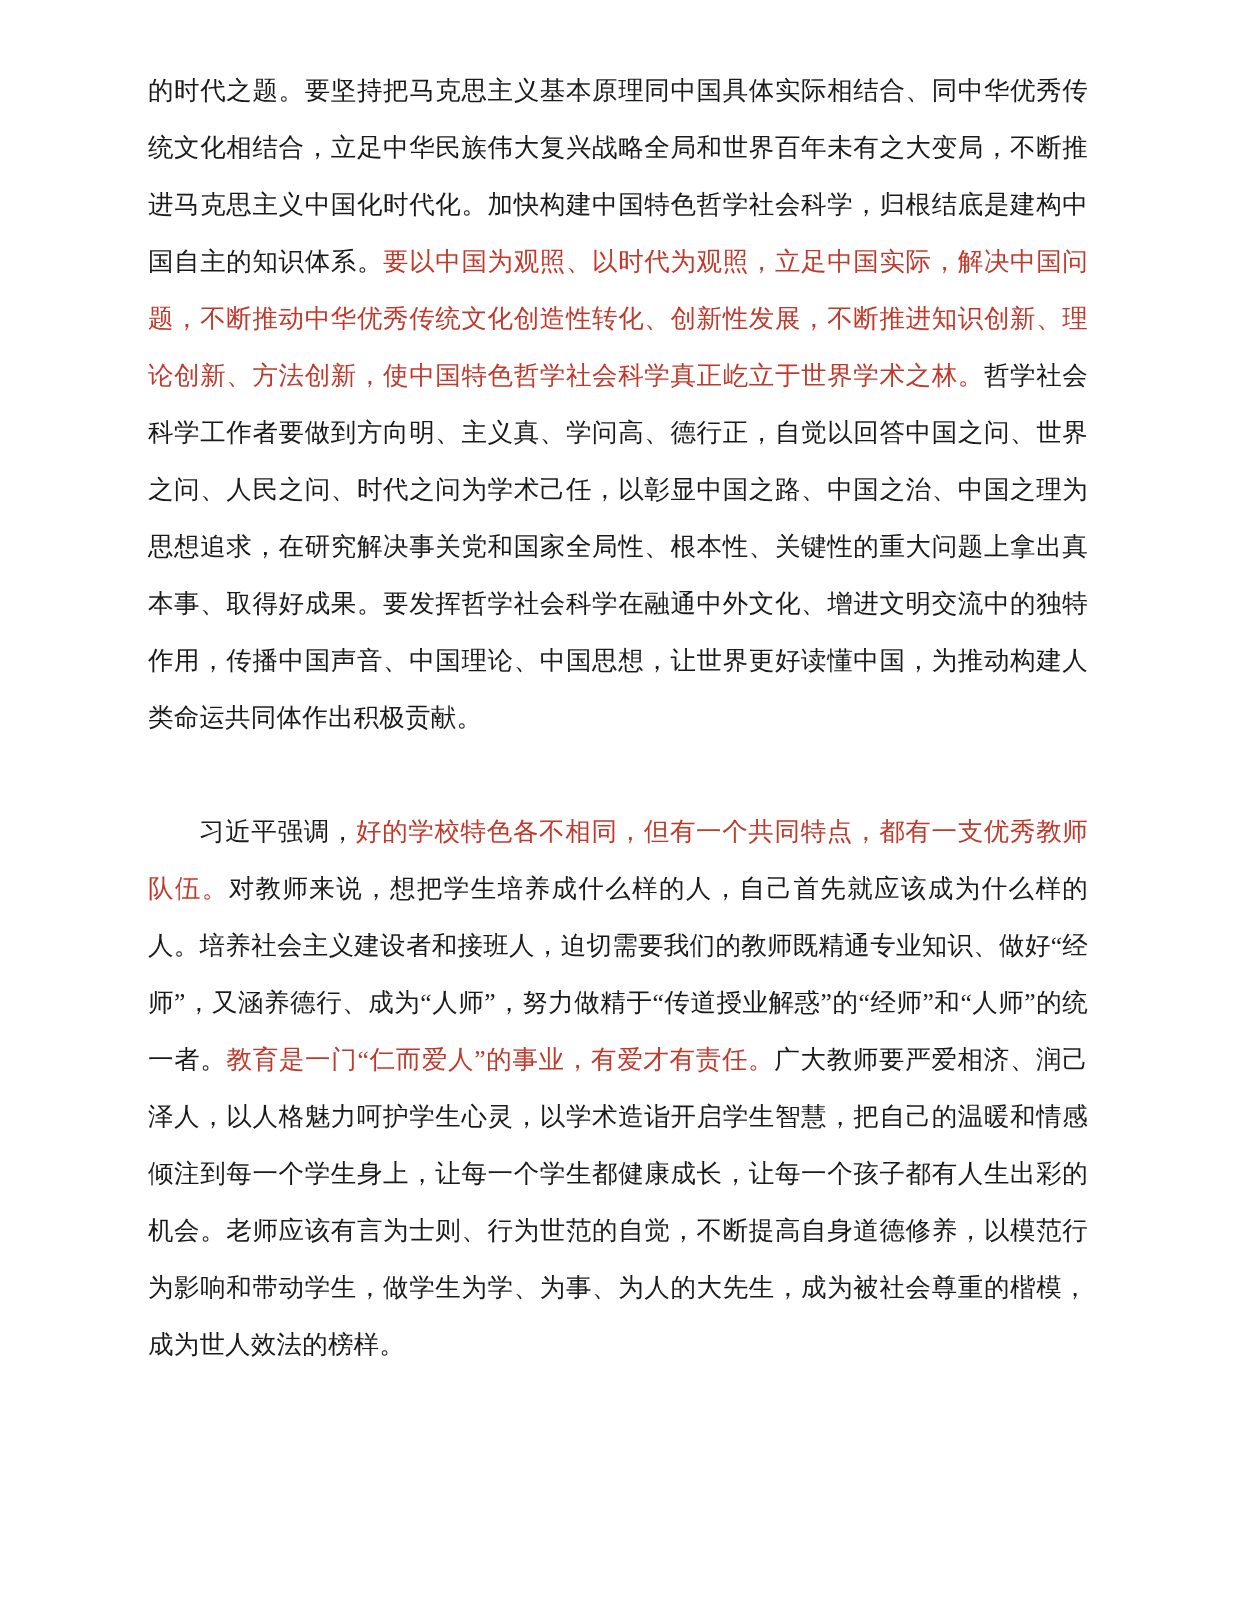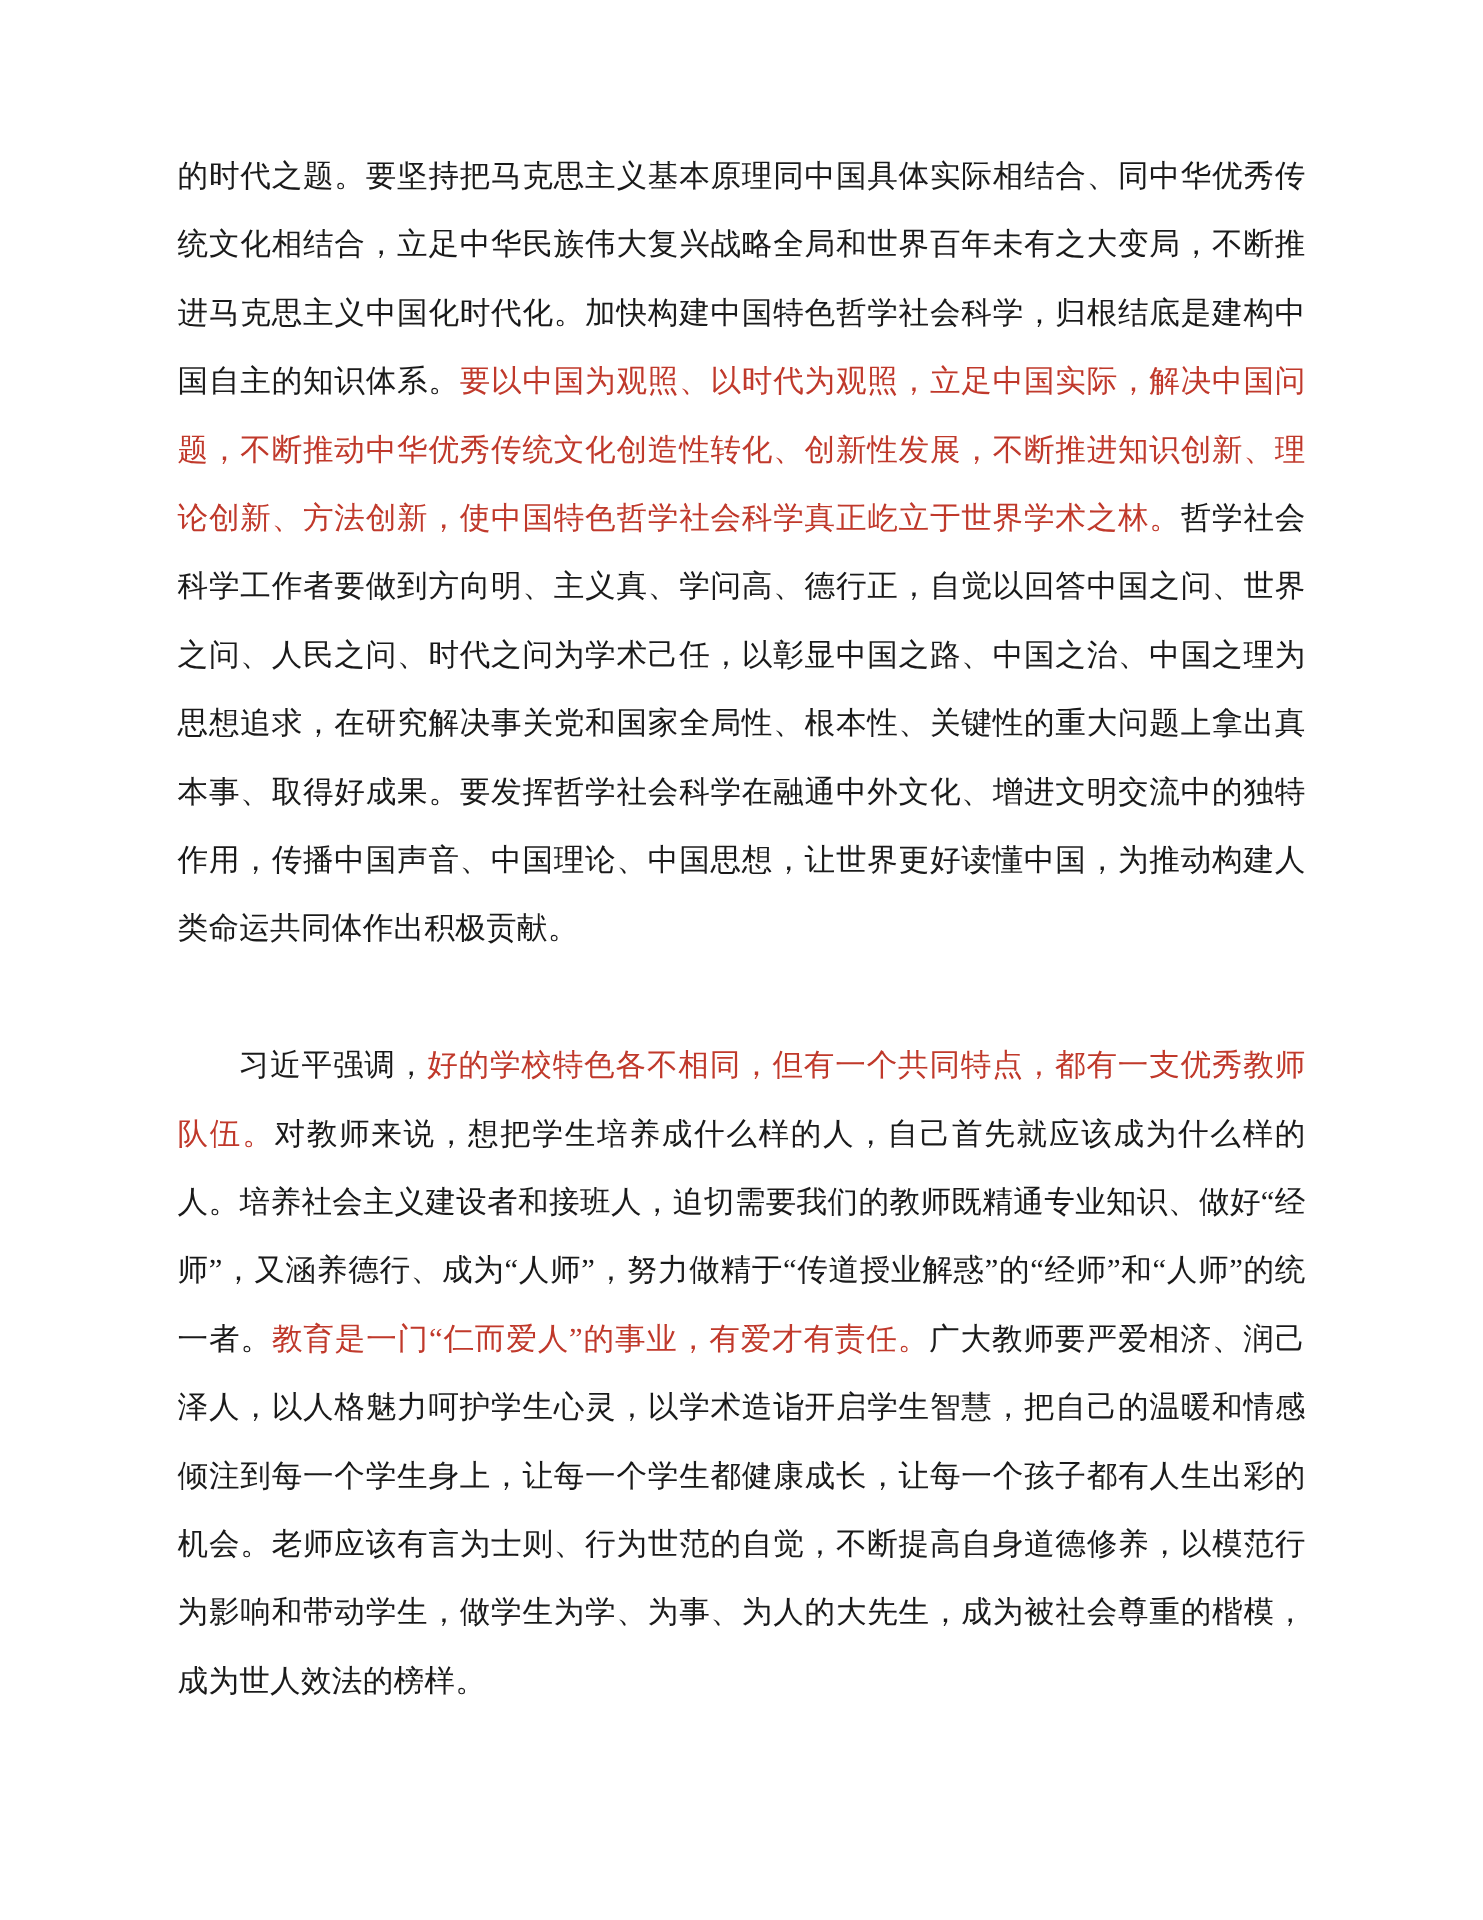--- a/index.html
+++ b/index.html
@@ -12,21 +12,21 @@
     height: 1600px;
     font-family: "Liberation Serif", "DejaVu Serif", serif;
     color: #1a1a1a;
   }
   .page {
     position: relative;
     width: 1236px;
     height: 1600px;
     background: #ffffff;
     box-sizing: border-box;
-    padding: 118px 148px 0 148px;
+    padding: 62px 148px 0 148px;
   }
   .doc-body {
     font-size: 25.5px;
     line-height: 57px;
     text-align: justify;
     text-justify: inter-ideograph;
     letter-spacing: 0.2px;
   }
   p.para {
     margin: 0;

